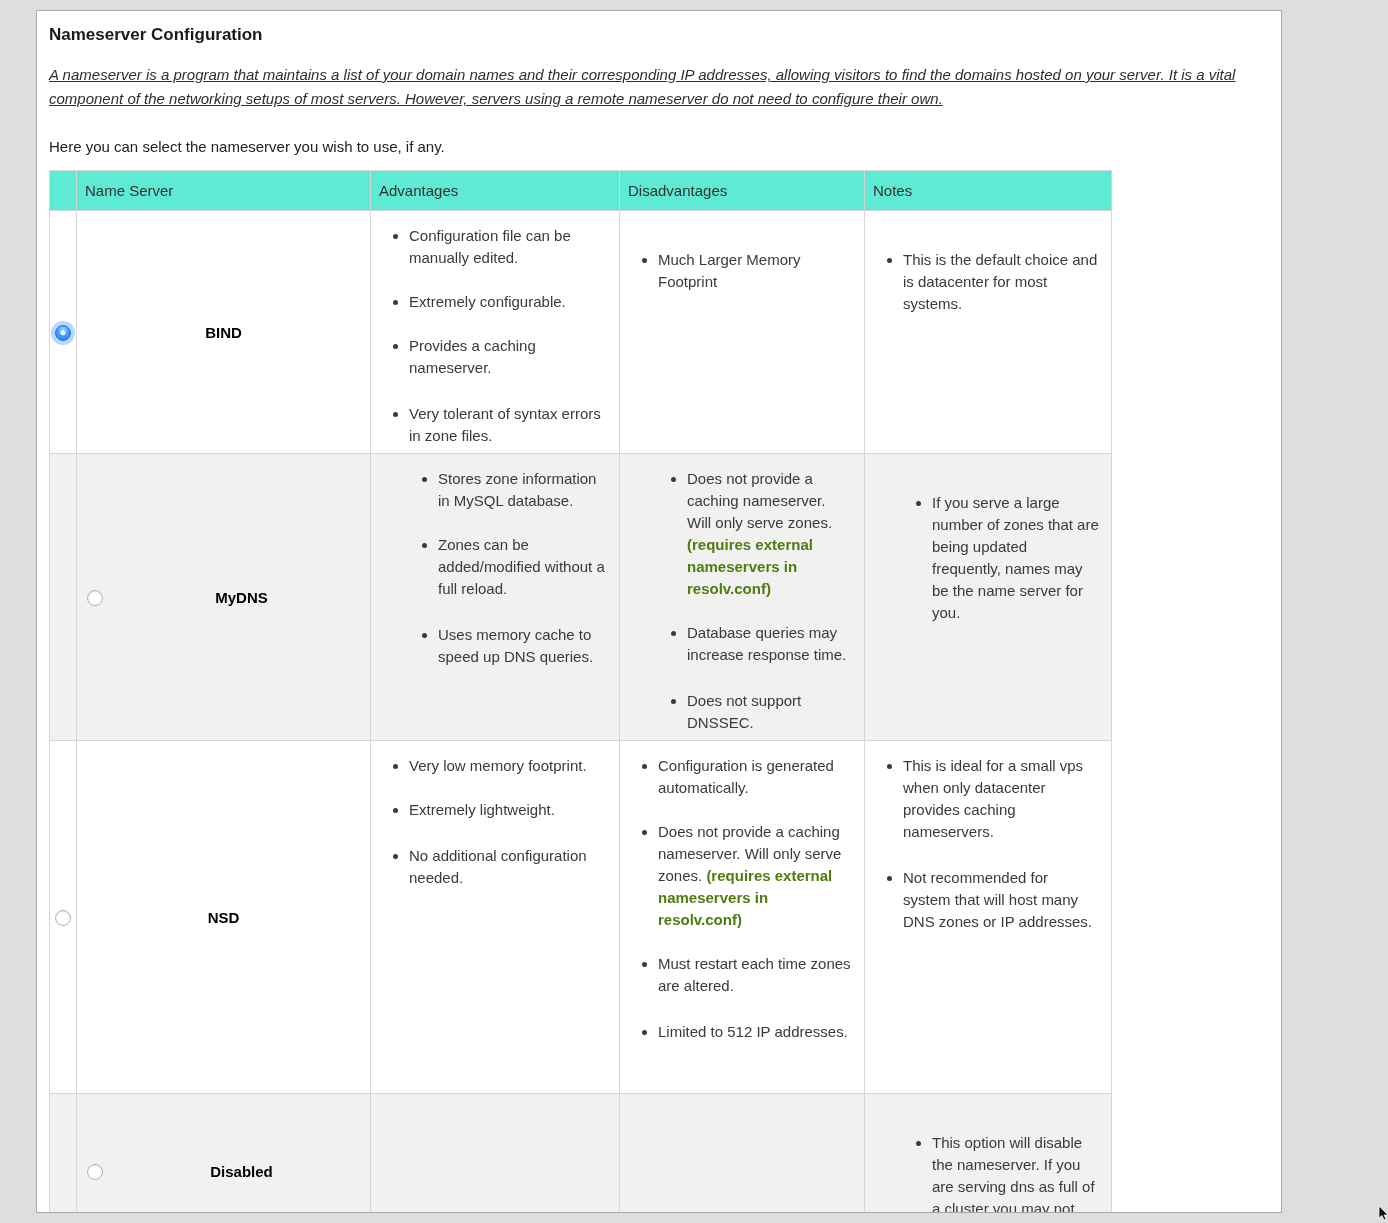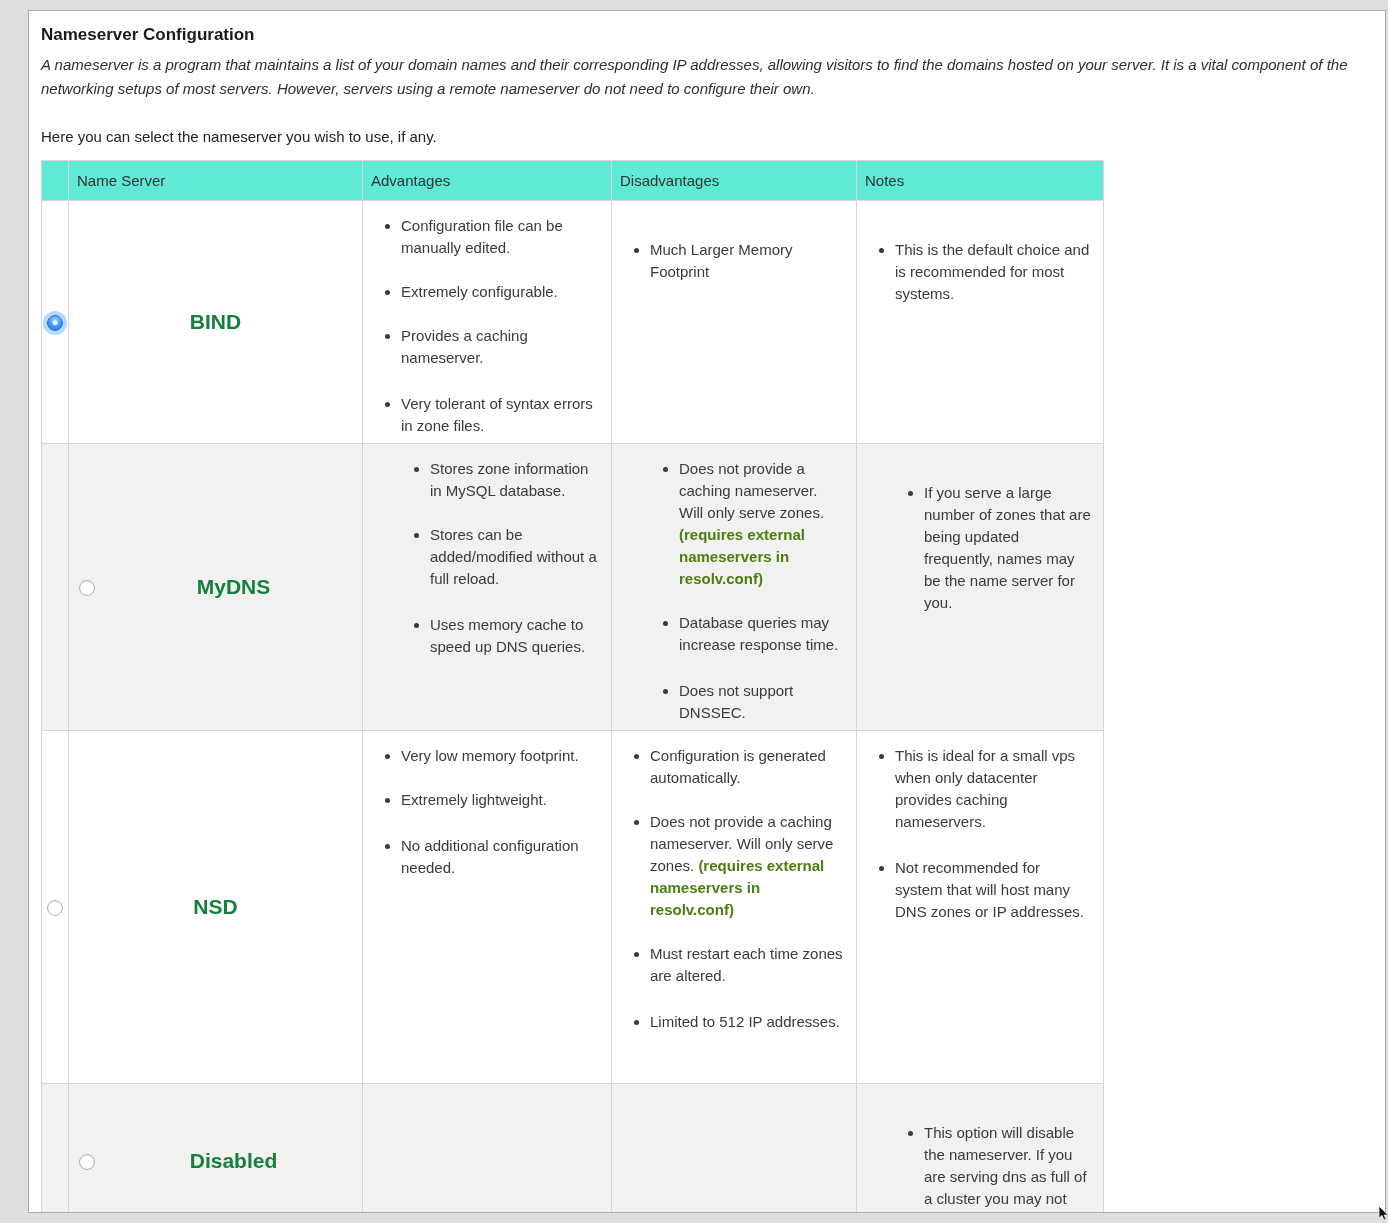--- a/index.html
+++ b/index.html
@@ -6,42 +6,43 @@
     margin: 0;
     padding: 0;
     width: 1388px;
     height: 1223px;
     background: #dedede;
     font-family: "Liberation Sans", "DejaVu Sans", sans-serif;
     -webkit-font-smoothing: antialiased;
   }
   .panel {
     position: absolute;
-    left: 28px;
+    left: 36px;
     top: 10px;
-    width: 1358px;
+    width: 1246px;
     height: 1203px;
     background: #ffffff;
     border: 1px solid #a9a9a9;
     box-sizing: border-box;
     padding: 14px 12px;
     overflow: hidden;
   }
   .page-title {
     margin: 0;
     font-size: 17px;
     font-weight: bold;
     color: #1a1a1a;
   }
   .page-description {
-    margin: 8px 0 0 0;
+    margin: 18px 0 0 0;
     font-size: 15px;
     font-style: italic;
     color: #2e2e2e;
     line-height: 24px;
+    text-decoration: underline;
   }
   .page-instruction {
     margin: 27px 0 0 0;
     font-size: 15px;
     color: #222222;
   }
   table.ns-table {
     margin-top: 15px;
     border-collapse: collapse;
     table-layout: fixed;
@@ -73,22 +74,22 @@
     vertical-align: middle;
     text-align: center;
     padding: 0;
   }
   td.name-cell {
     vertical-align: middle;
     text-align: center;
   }
   .ns-name {
     font-weight: bold;
-    color: #15803d;
-    font-size: 21px;
+    color: #000000;
+    font-size: 15px;
   }
   td.list-cell {
     vertical-align: top;
     padding: 12px 8px 6px 8px;
   }
   .list-cell ul {
     margin: 0;
     padding: 2px 4px 0 30px;
     list-style: disc outside;
   }
@@ -179,31 +180,31 @@
               <li>Very tolerant of syntax errors in zone files.</li>
             </ul>
           </td>
           <td class="list-cell">
             <ul>
               <li>Much Larger Memory Footprint</li>
             </ul>
           </td>
           <td class="list-cell">
             <ul>
-              <li>This is the default choice and is recommended for most systems.</li>
+              <li>This is the default choice and is datacenter for most systems.</li>
             </ul>
           </td>
         </tr>
         <tr class="ns-row row-1 alt">
           <td class="radio-cell"><span class="radio" role="radio" aria-checked="false"></span></td>
           <td class="name-cell"><span class="ns-name">MyDNS</span></td>
           <td class="list-cell">
             <ul>
               <li>Stores zone information in MySQL database.</li>
-              <li>Stores can be added/modified without a full reload.</li>
+              <li>Zones can be added/modified without a full reload.</li>
               <li>Uses memory cache to speed up DNS queries.</li>
             </ul>
           </td>
           <td class="list-cell">
             <ul>
               <li>Does not provide a caching nameserver. Will only serve zones. <a class="ext-link">(requires external nameservers in resolv.conf)</a></li>
               <li>Database queries may increase response time.</li>
               <li>Does not support DNSSEC.</li>
             </ul>
           </td>

